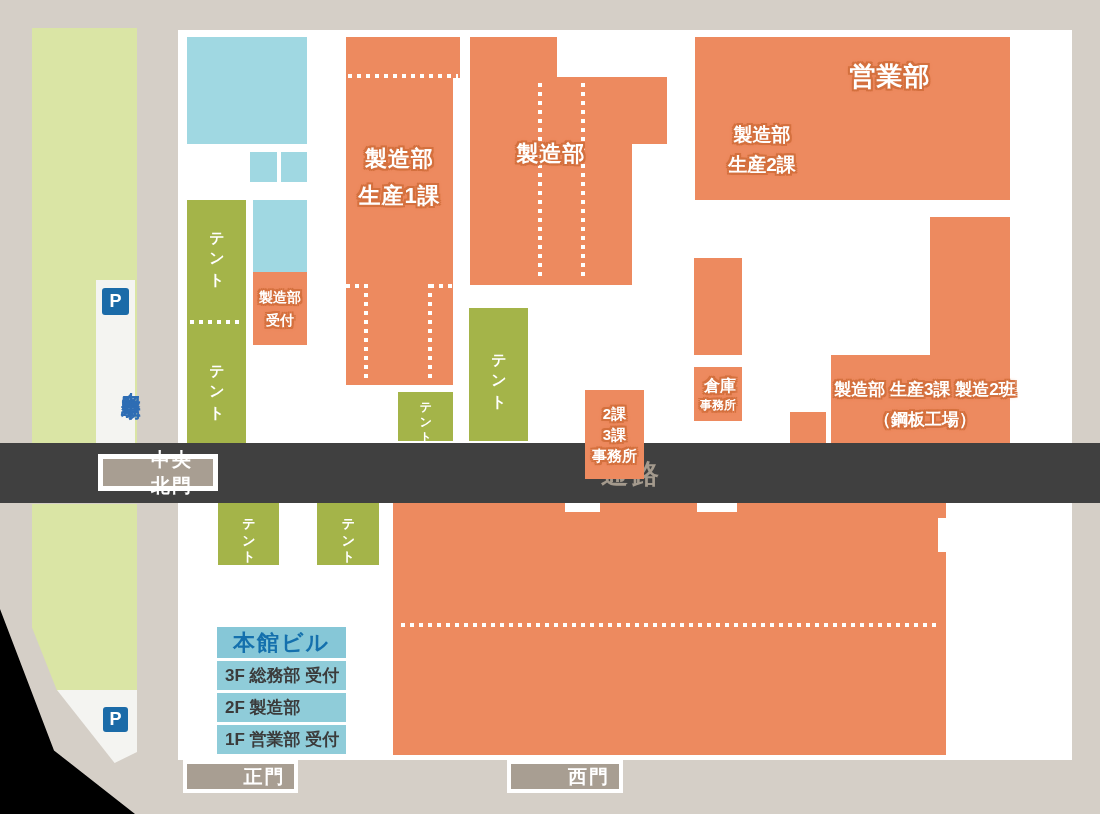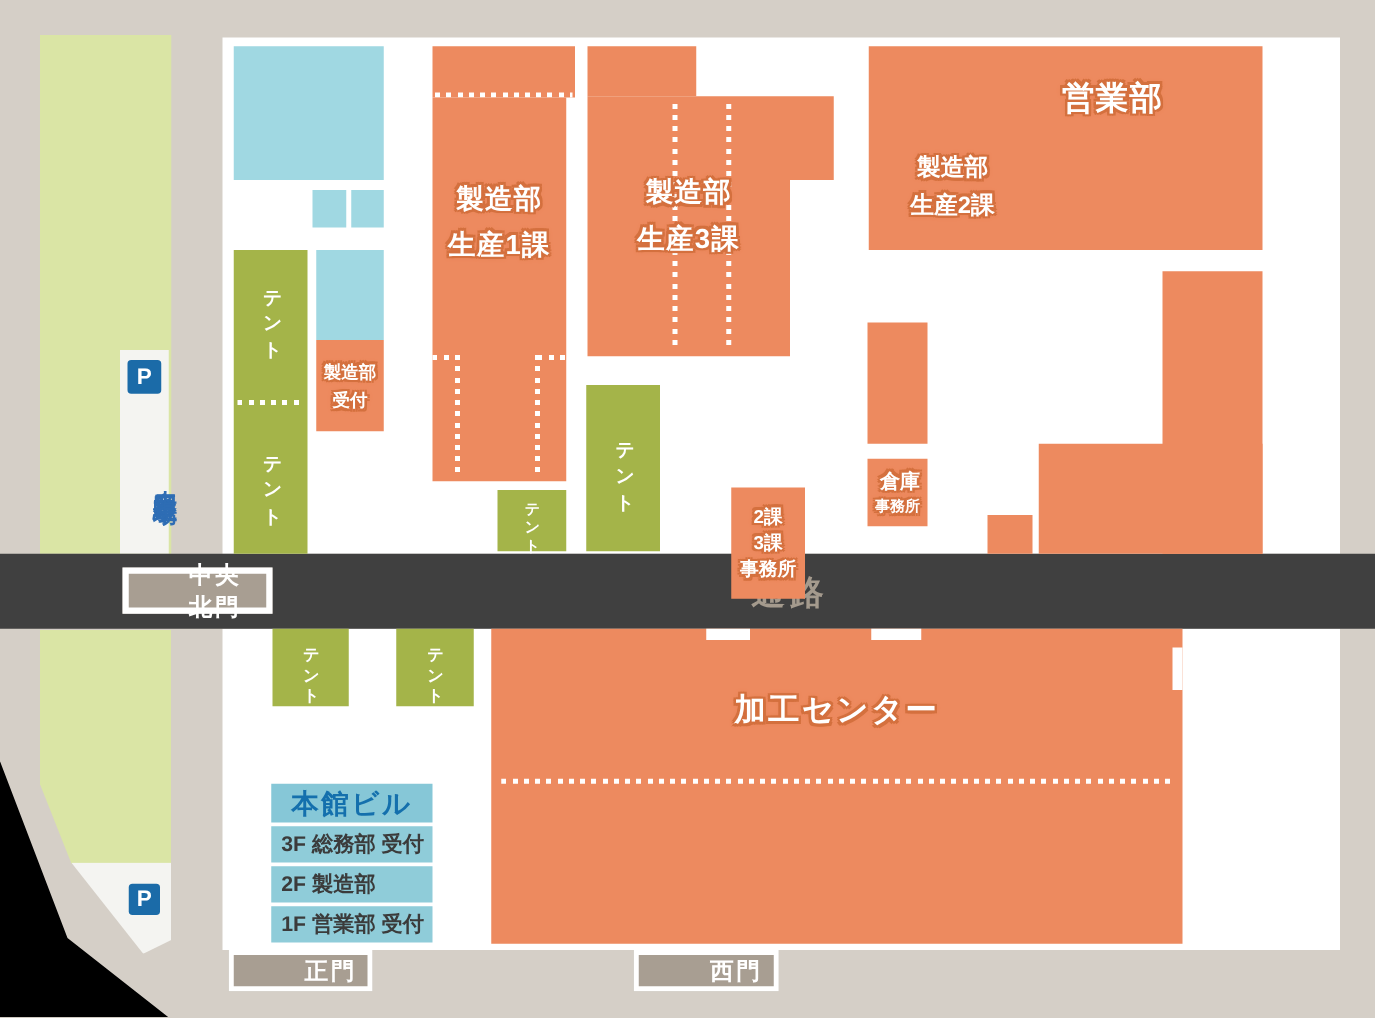--- a/index.html
+++ b/index.html
@@ -103,38 +103,37 @@
     <div class="tlabel" style="font-size:12px;letter-spacing:1px;">テント</div>
   </div>
 
   <div class="bld" style="left:470px;top:37px;width:87px;height:40px;"></div>
   <div class="bld" style="left:632px;top:77px;width:35px;height:67px;"></div>
   <div class="bld" style="left:470px;top:77px;width:162px;height:208px;">
     <div class="dot-v" style="left:68px;top:6px;height:196px;"></div>
     <div class="dot-v" style="left:111px;top:6px;height:196px;"></div>
     <div class="blabel" style="position:absolute;left:0;top:58px;width:162px;font-size:22px;line-height:1.7;letter-spacing:1px;">
       <div>製造部</div>
-      <div>生産3課</div>
     </div>
   </div>
 
   <div class="tent" style="left:469px;top:308px;width:59px;height:133px;">
     <div class="tlabel">テント</div>
   </div>
 
   <div class="bld" style="left:585px;top:354px;width:59px;height:89px;display:flex;align-items:center;justify-content:center;margin-top:36px;">
     <div class="blabel" style="font-size:15px;line-height:1.4;">
       <div>2課</div>
       <div>3課</div>
       <div>事務所</div>
     </div>
   </div>
 
   <div class="bld" style="left:695px;top:37px;width:315px;height:163px;">
-    <div class="blabel" style="position:absolute;right:20px;top:22px;width:200px;font-size:26px;line-height:1.5;letter-spacing:1px;">
+    <div class="blabel" style="position:absolute;right:20px;top:22px;width:200px;font-size:26px;line-height:1.5;letter-spacing:1px;font-family:Liberation Mono, monospace;">
       <div>営業部</div>
     </div>
     <div class="blabel" style="position:absolute;left:22px;top:83px;width:90px;font-size:19px;line-height:1.6;">
       <div>製造部</div>
       <div>生産2課</div>
     </div>
   </div>
 
   <div class="bld" style="left:694px;top:258px;width:48px;height:97px;"></div>
   <div class="bld" style="left:694px;top:367px;width:48px;height:54px;display:flex;align-items:center;justify-content:center;">
@@ -142,39 +141,40 @@
       <div style="font-size:16px;">倉庫</div>
       <div style="font-size:12px;">事務所</div>
     </div>
   </div>
 
   <div class="bld" style="left:790px;top:412px;width:36px;height:31px;"></div>
 
   <div class="bld" style="left:930px;top:217px;width:80px;height:226px;"></div>
   <div class="bld" style="left:831px;top:355px;width:179px;height:88px;"></div>
   <div class="blabel abs" style="left:760px;top:375px;width:330px;font-size:17px;line-height:1.75;">
+    <div>製造部 生産3課 製造2班</div>
+    <div>（鋼板工場）</div>
   </div>
 
   <div class="gate" style="left:98px;top:454px;width:120px;height:37px;border-width:5px;">
     <span>中央北門</span>
   </div>
 
   <div class="tent" style="left:218px;top:503px;width:61px;height:62px;">
     <div class="tlabel" style="font-size:13px;letter-spacing:1px;">テント</div>
   </div>
   <div class="tent" style="left:317px;top:503px;width:62px;height:62px;">
     <div class="tlabel" style="font-size:13px;letter-spacing:1px;">テント</div>
   </div>
 
   <div class="bld" style="left:393px;top:503px;width:553px;height:252px;">
     <div class="abs" style="left:172px;top:0;width:35px;height:9px;background:#fff;"></div>
     <div class="abs" style="left:304px;top:0;width:40px;height:9px;background:#fff;"></div>
     <div class="abs" style="left:545px;top:15px;width:8px;height:34px;background:#fff;"></div>
     <div class="dot-h" style="left:8px;top:120px;width:537px;"></div>
-    <div class="blabel" style="position:absolute;left:0;top:48px;width:553px;font-size:25px;letter-spacing:2px;">加工センター</div>
   </div>
 
   <div class="abs" style="left:217px;top:627px;width:129px;">
     <div style="background:#86c7d7;color:#1470ad;font-weight:bold;font-size:22px;letter-spacing:2px;
                 height:31px;display:flex;align-items:center;justify-content:center;">本館ビル</div>
     <div class="hk-row">3F 総務部 受付</div>
     <div class="hk-row">2F 製造部</div>
     <div class="hk-row">1F 営業部 受付</div>
   </div>
 

